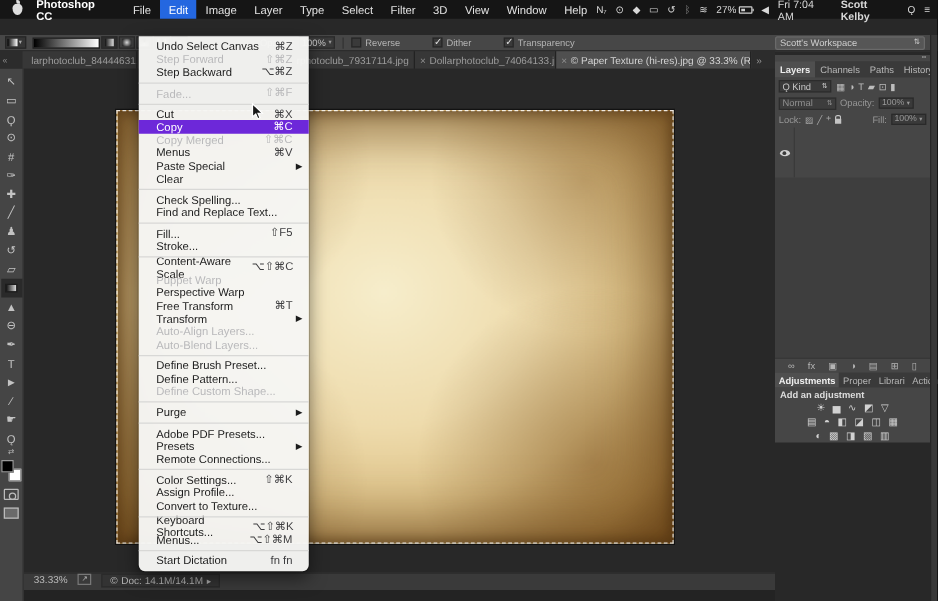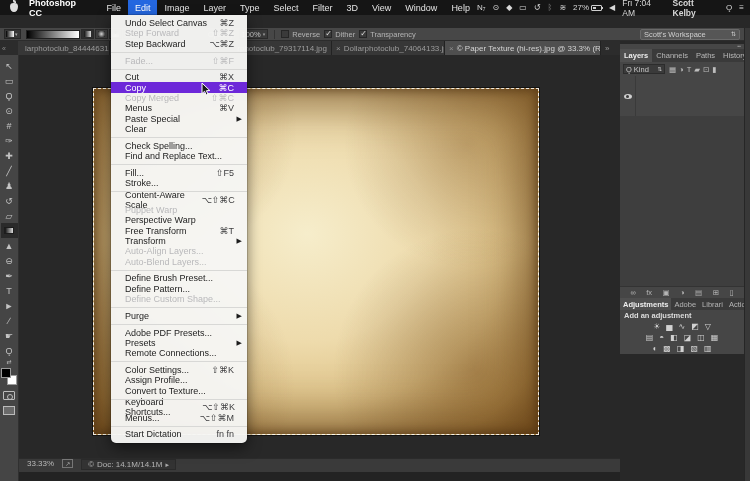--- a/index.html
+++ b/index.html
@@ -50,25 +50,25 @@
   .gb-lin { background:linear-gradient(90deg,#111,#ddd); }
   .gb-rad { background:radial-gradient(circle,#ddd,#111); }
   .gb-ang { background:conic-gradient(#111,#ddd,#111); }
   .gb-ref { background:linear-gradient(90deg,#ddd,#111,#ddd); }
   .gb-dia { background:radial-gradient(circle,#ddd 0%,#111 80%); transform:rotate(45deg) scale(.8); }
   .opac { margin-left:58px; display:flex; align-items:center; gap:3px; }
   .valbox { background:#3a3a3a; border:1px solid #2a2a2a; color:#c7c7c7; padding:0 2px;
     height:10px; display:flex; align-items:center; gap:2px; }
   .valbox .a { font-size:5px; color:#999; }
   .vsep { width:1px; height:9px; background:#333; margin:0 6px; }
-  .cbgroup { display:flex; gap:4px;text-align:right; }
+  .cbgroup { display:flex; gap:26px;text-align:right; }
   .cb { display:flex; align-items:center; gap:3px; }
   .cbbox { width:8px; height:8px; background:#3a3a3a; border:1px solid #262626; position:relative; }
   .cb.checked .cbbox::after { content:"✓"; position:absolute; left:0; top:-2px; color:#ddd; font-size:8px; }
-  .wsel { margin-left:auto; margin-right:10px; width:100px; height:11px; background:#565656;
+  .wsel { margin-left:auto; margin-right:10px; width:120px; height:11px; background:#565656;
     border:1px solid #6a6a6a; border-radius:2px; display:flex; align-items:flex-start; padding:0 3px; color:#cfcfcf; }
   .wsel .a { margin-left:auto; font-size:6px; }
 
   
   .tabbar { position:absolute; left:0; top:41px; width:620px; height:14px; background:#2c2c2c;
     display:flex; align-items:stretch; color:#9c9c9c; font-size:8px; }
   .tabscroll { width:18px; display:flex; align-items:center; justify-content:flex-start;
     padding-left:2px; color:#8a8a8a; font-size:7px; }
   .tab { display:flex; align-items:center; padding:0 4px; border-right:1px solid #222;
     background:#373737; white-space:nowrap; overflow:hidden; flex:0 0 auto; }
@@ -154,21 +154,21 @@
   .adjtab { padding:0 3px; display:flex; align-items:center; color:#b5b5b5; }
   .adjtab.active { background:#4f4f4f; color:#efefef; font-weight:bold; }
   .adjhead { height:11px; display:flex; align-items:center; padding:0 4px; font-weight:bold; color:#dcdcdc; }
   .adjrow { height:11px; display:flex; align-items:center; justify-content:center; gap:6px;
     color:#d2d2d2; font-size:8px; }
 
   .edgestrip { position:absolute; left:744px; top:28px; width:6px; height:453px; background:#383838;
     border-left:1px solid #262626; z-index:7; }
 
   
-  .menu { position:absolute; left:111px; top:15px; width:136px; z-index:50;
+  .menu { position:absolute; left:111px; top:29px; width:136px; z-index:50;
     background:rgba(246,246,244,.97); border-radius:0 0 5px 5px;
     box-shadow:0 5px 14px rgba(0,0,0,.5), 0 0 0 1px rgba(0,0,0,.15); padding:3px 0; }
   .mi { height:10.3px; display:flex; align-items:center; padding:0 5px 0 14px;
     font-size:9px; color:#1c1c1c; }
   .mi .sc { margin-left:auto; color:#3d3d3f; }
   .mi .subarrow { width:8px; text-align:right; color:#1c1c1c; font-size:7px; }
   .mi.disabled, .mi.disabled .sc, .mi.disabled .subarrow { color:#b9b9bb; }
   .mi.highlighted { background:#6d28d9; color:#fff; }
   .mi.highlighted .sc { color:#fff; }
   .msep { height:6.5px; position:relative; }
@@ -436,20 +436,46 @@
       <span style="display:flex;gap:3px;margin-left:2px">
 
       <span class="fico">▦</span>
           <span class="fico">◑</span>
           <span class="fico">T</span>
           <span class="fico">▰</span>
           <span class="fico">⊡</span>
           <span class="fico">▮</span>
         </span>
     </div>
+    <div class="blendrow">
+      <span class="selbox">
+          <span>Normal</span>
+          <span class="a">⇅</span>
+        </span>
+      <span>Opacity:</span>
+      <span class="valbox sm">
+          <span>100%</span>
+          <span class="a">▾</span>
+        </span>
+    </div>
+    <div class="lockrow">
+      <span>Lock:</span>
+      <span style="display:flex;gap:3px">
+
+      <span class="lockico">▨</span>
+          <span class="lockico">╱</span>
+          <span class="lockico">+</span>
+        </span>
+      <span class="minilock"></span>
+      <span style="margin-left:auto">Fill:</span>
+      <span class="valbox sm">
+          <span>100%</span>
+          <span class="a">▾</span>
+        </span>
+    </div>
     <div class="layerrow">
       <span class="eyecol">
           <span class="eye"></span>
         </span>
     </div>
     <div class="layersempty"></div>
     <div class="panelbottom">
 
     <span>∞</span>
         <span>fx</span>
@@ -459,21 +485,21 @@
         <span>⊞</span>
         <span>▯</span>
       </div>
     <div class="adjtabs">
       <span style="display:flex;align-items:stretch;height:100%">
 
       <span class="adjtab active">
             <span>Adjustments</span>
           </span>
           <span class="adjtab">
-            <span>Adobe</span>
+            <span>Proper</span>
           </span>
           <span class="adjtab">
             <span>Librari</span>
           </span>
           <span class="adjtab">
             <span>Action</span>
           </span>
         </span>
 
     </div>

